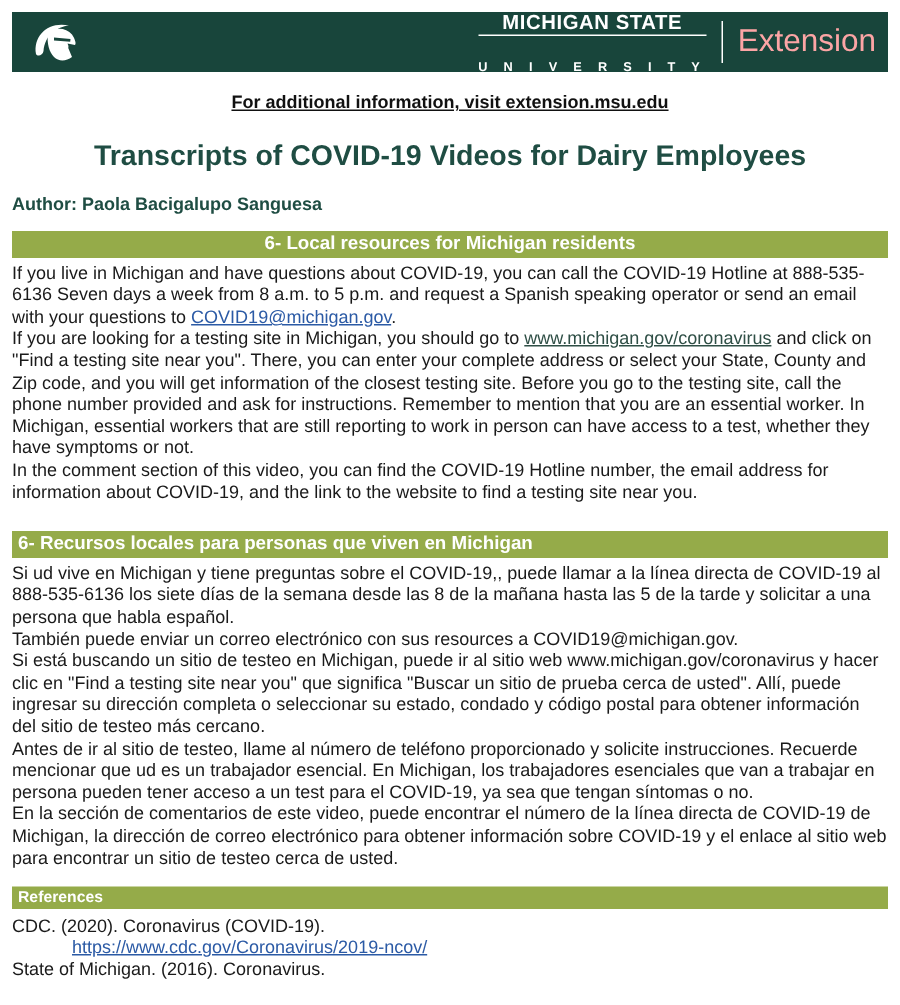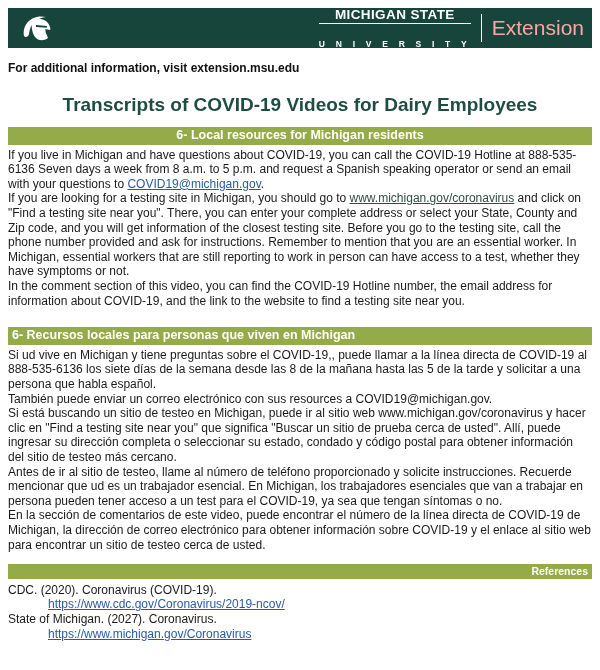--- a/index.html
+++ b/index.html
@@ -26,22 +26,22 @@
   .wordmark { color: #fff; text-align: center; line-height: 1; }
   .wm1 {
     font-size: 13.5px; font-weight: bold; letter-spacing: 0.4px;
     padding-bottom: 2px; border-bottom: 1.5px solid #fff; white-space: nowrap;
   }
   .wm2 { font-size: 8.5px; font-weight: bold; letter-spacing: 4.2px; margin-top: 16px; white-space: nowrap; }
   .vdiv { width: 1px; height: 28px; background: #fff; margin: 0 10px; }
   .ext { color: #fca5a5; font-size: 21px; font-weight: 400; }
 
   .info-note {
-    text-align: left; font-size: 12px; font-weight: bold;
-    margin-top: 13px; color: #111;
+    text-align: center; font-size: 12px; font-weight: bold;
+    margin-top: 13px; color: #111; text-decoration: underline;
   }
 
   .title {
     font-size: 19px; font-weight: bold; color: #1F4D43;
     margin: 19px 0 0 0; line-height: 1.15; text-align: center;
   }
   .author { font-size: 12px; font-weight: bold; color: #1F4D43; margin-top: 13px; }
 
   .section-bar {
     background: #95AB49; color: #ffffff;
@@ -53,21 +53,21 @@
 
   .body-text { font-size: 12px; line-height: 14.6px; margin-top: 3px; }
   .para { margin: 0; }
 
   a.link { color: #2B5AA5; text-decoration: underline; cursor: pointer; }
   a.link-dark { color: #2F4F46; text-decoration: underline; cursor: pointer; }
 
   .refs-bar {
     background: #95AB49; color: #ffffff;
     font-weight: bold; font-size: 10.5px;
-    padding: 1.5px 4px; margin-top: 12px; line-height: 1.1; text-align: right;
+    padding: 1.5px 4px; margin-top: 12px; line-height: 1.1;
   }
   .refs { margin-top: 4px; font-size: 12px; line-height: 14.6px; }
   .ref-url { padding-left: 40px; }
 </style>
 </head>
 <body>
 
 <div class="page">
 
   <div class="masthead">
@@ -82,20 +82,21 @@
       <div class="wm1">MICHIGAN STATE</div>
       <div class="wm2">U N I V E R S I T Y</div>
     </div>
     <div class="vdiv"></div>
     <div class="ext">Extension</div>
   </div>
 
   <div class="info-note">For additional information, visit extension.msu.edu</div>
 
   <h1 class="title">Transcripts of COVID-19 Videos for Dairy Employees</h1>
+  <div class="author">Author: Paola Bacigalupo Sanguesa</div>
 
   <div class="section-bar mt-sm">6- Local resources for Michigan residents</div>
   <div class="body-text">
     <div class="para"><span>If you live in Michigan and have questions about COVID-19, you can call the COVID-19 Hotline at 888-535-6136 Seven days a week from 8 a.m. to 5 p.m. and request a Spanish speaking operator or send an email with your questions to </span><a class="link">COVID19@michigan.gov</a><span>.</span></div>
     <div class="para"><span>If you are looking for a testing site in Michigan, you should go to </span><a class="link-dark">www.michigan.gov/coronavirus</a><span> and click on "Find a testing site near you". There, you can enter your complete address or select your State, County and Zip code, and you will get information of the closest testing site. Before you go to the testing site, call the phone number provided and ask for instructions. Remember to mention that you are an essential worker. In Michigan, essential workers that are still reporting to work in person can have access to a test, whether they have symptoms or not.</span></div>
     <div class="para">In the comment section of this video, you can find the COVID-19 Hotline number, the email address for information about COVID-19, and the link to the website to find a testing site near you.</div>
   </div>
 
   <div class="section-bar mt-lg">6- Recursos locales para personas que viven en Michigan</div>
   <div class="body-text">
@@ -103,17 +104,16 @@
     <div class="para">También puede enviar un correo electrónico con sus resources a COVID19@michigan.gov.</div>
     <div class="para">Si está buscando un sitio de testeo en Michigan, puede ir al sitio web www.michigan.gov/coronavirus y hacer clic en "Find a testing site near you" que significa "Buscar un sitio de prueba cerca de usted". Allí, puede ingresar su dirección completa o seleccionar su estado, condado y código postal para obtener información del sitio de testeo más cercano.</div>
     <div class="para">Antes de ir al sitio de testeo, llame al número de teléfono proporcionado y solicite instrucciones. Recuerde mencionar que ud es un trabajador esencial. En Michigan, los trabajadores esenciales que van a trabajar en persona pueden tener acceso a un test para el COVID-19, ya sea que tengan síntomas o no.</div>
     <div class="para">En la sección de comentarios de este video, puede encontrar el número de la línea directa de COVID-19 de Michigan, la dirección de correo electrónico para obtener información sobre COVID-19 y el enlace al sitio web para encontrar un sitio de testeo cerca de usted.</div>
   </div>
 
   <div class="refs-bar">References</div>
   <div class="refs">
     <div class="ref-citation">CDC. (2020). Coronavirus (COVID-19).</div>
     <div class="ref-url"><a class="link">https://www.cdc.gov/Coronavirus/2019-ncov/</a></div>
-    <div class="ref-citation">State of Michigan. (2027). Coronavirus.</div>
-    <div class="ref-url"><a class="link">https://www.michigan.gov/Coronavirus</a></div>
+    <div class="ref-citation">State of Michigan. (2016). Coronavirus.</div>
   </div>
 
 </div>
 
 </body></html>

